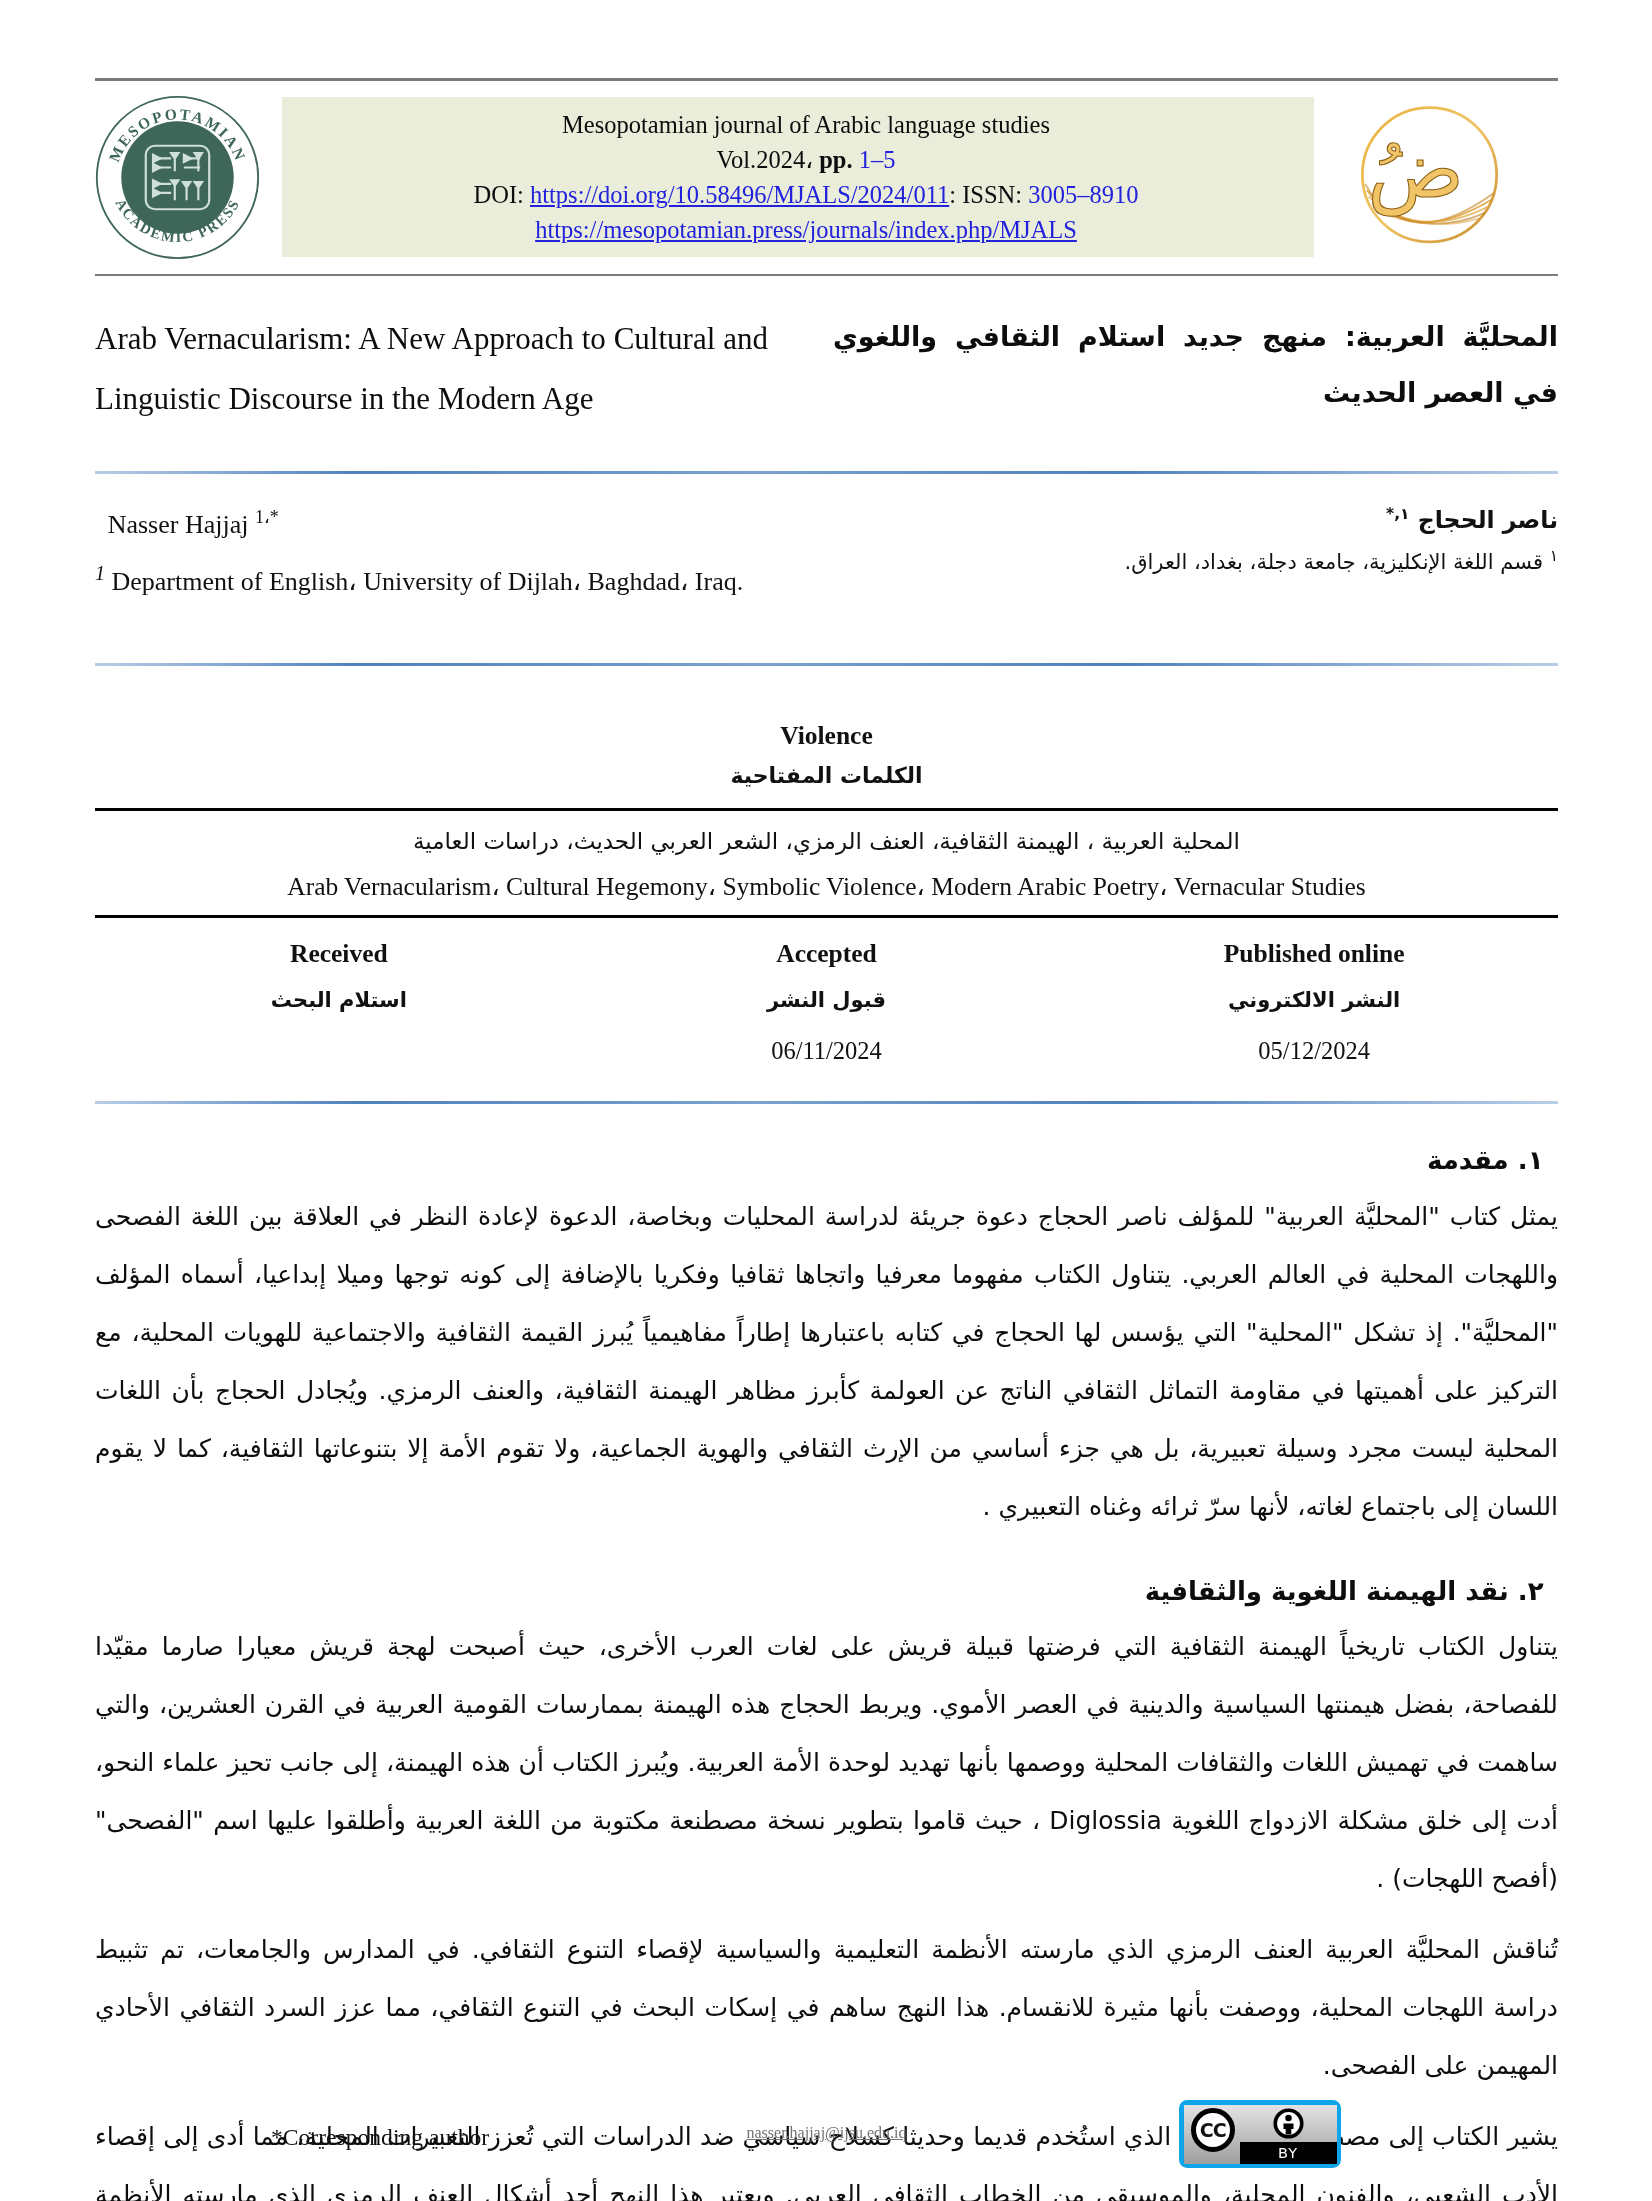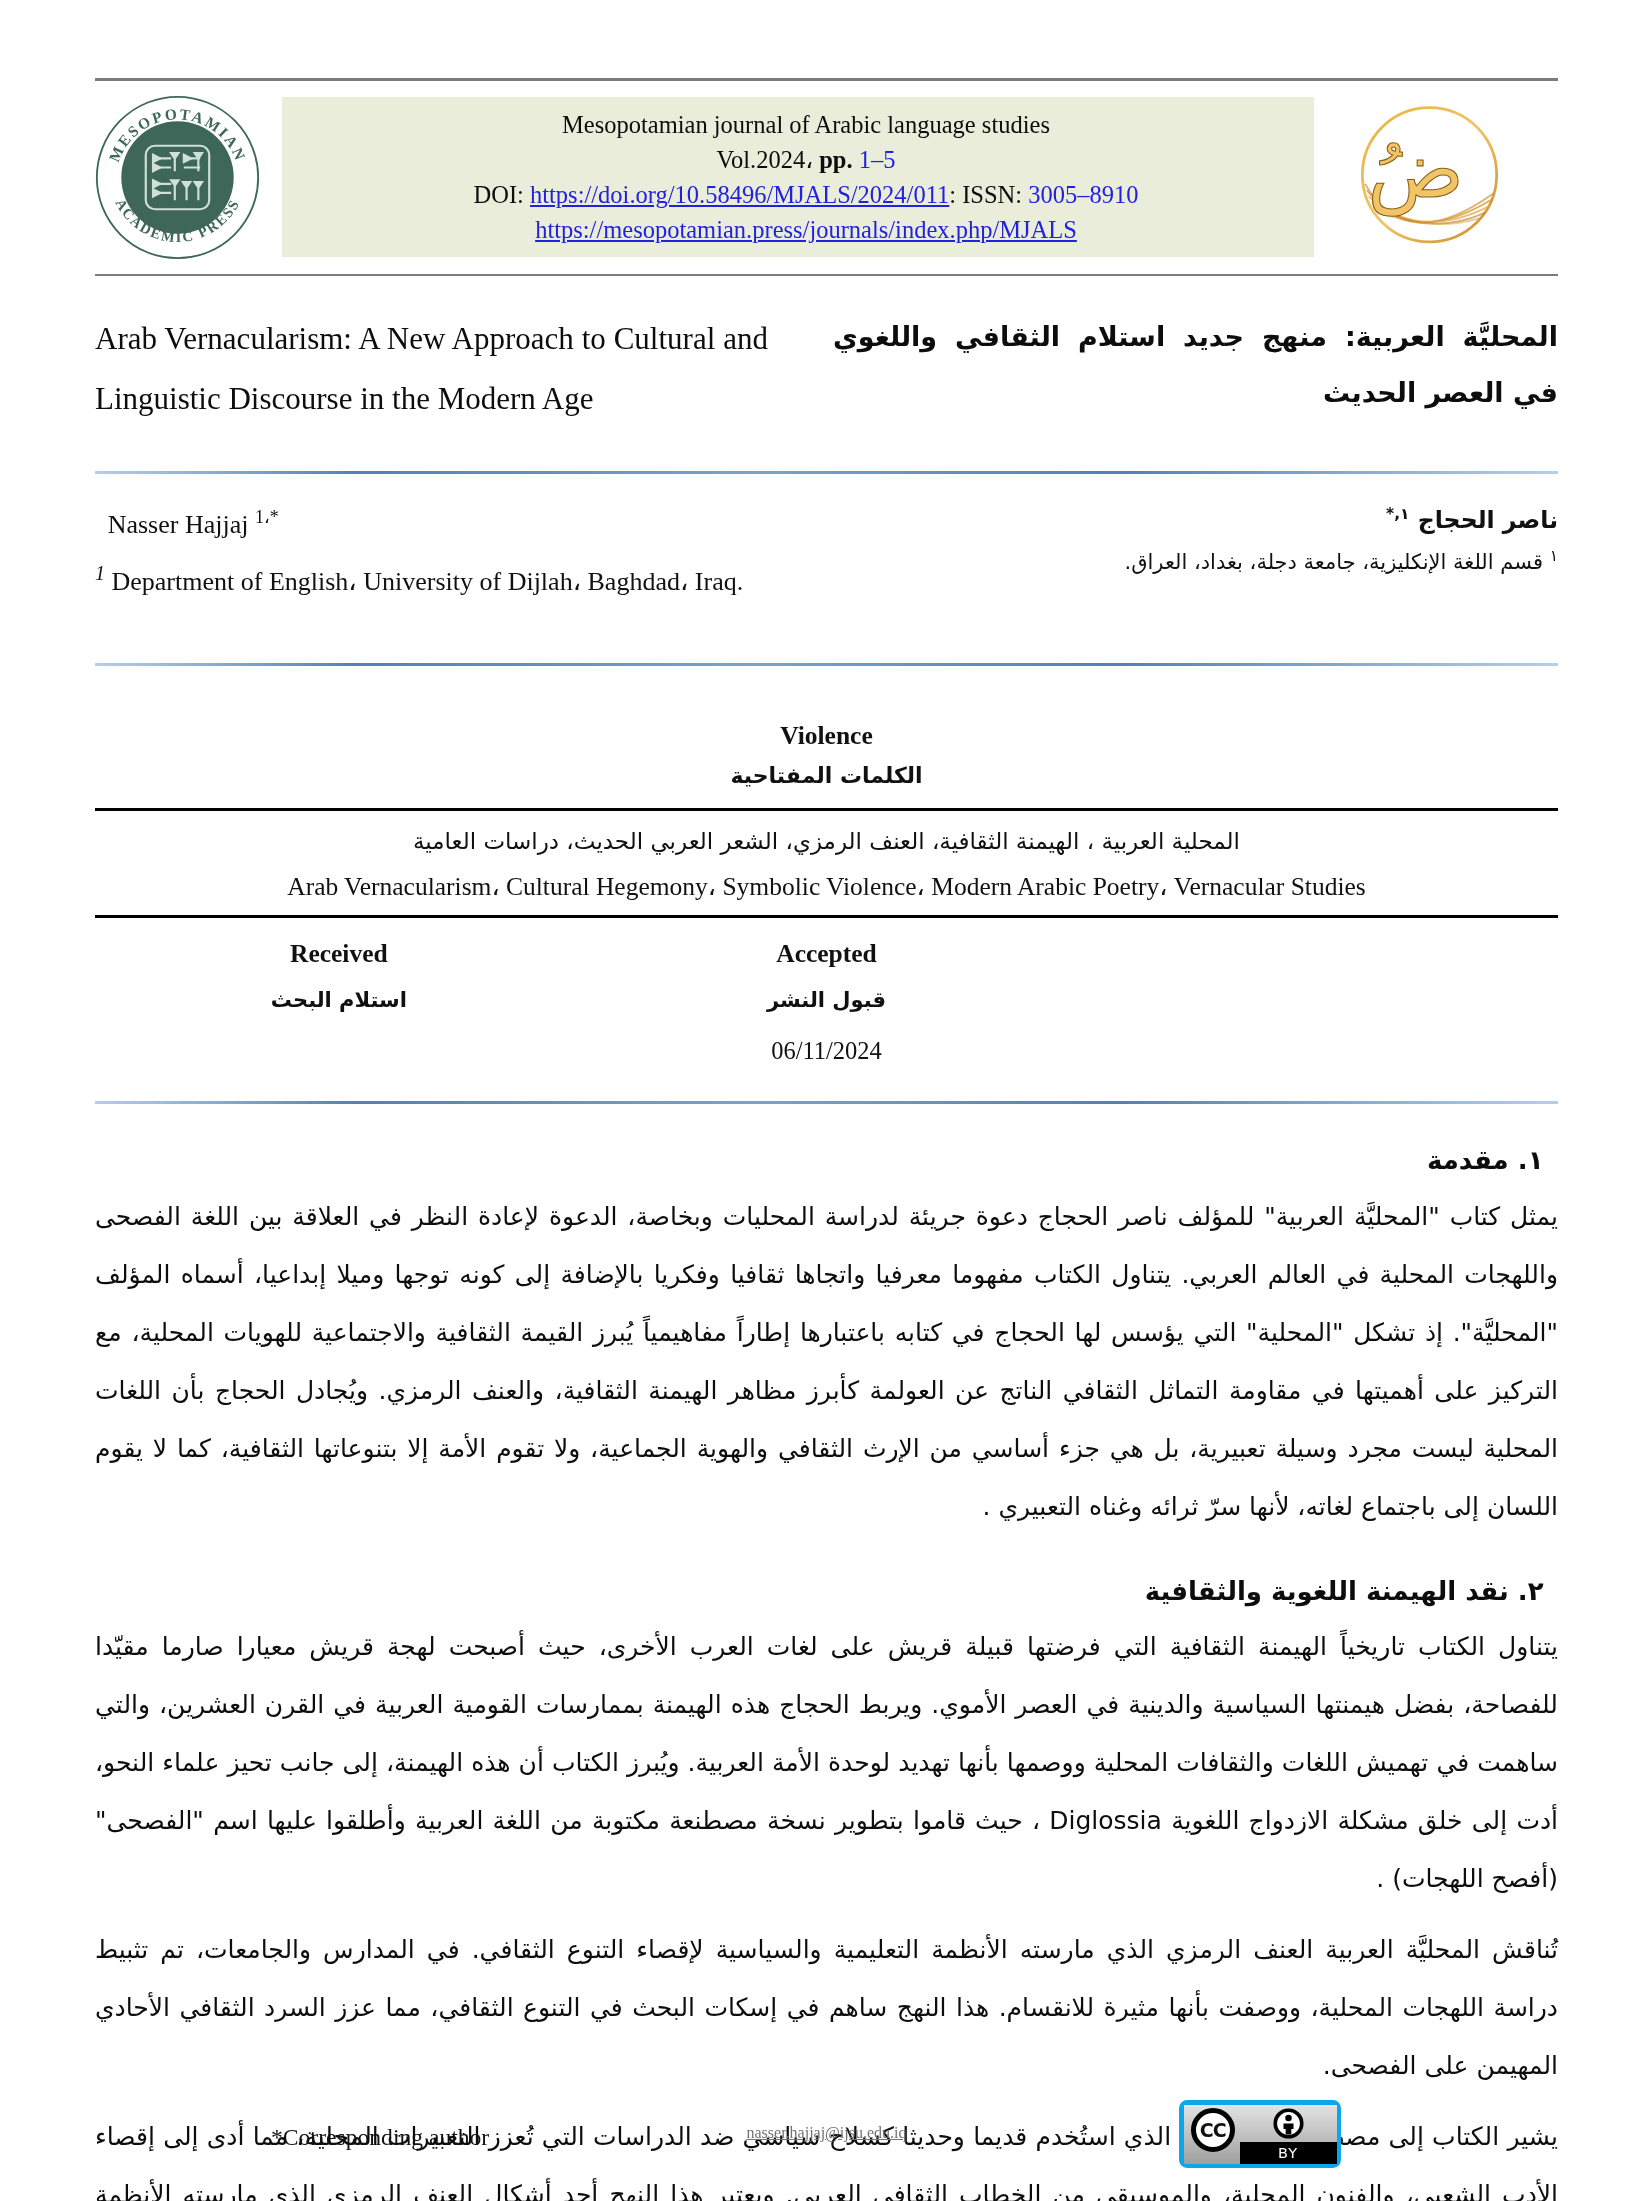--- a/index.html
+++ b/index.html
@@ -231,20 +231,25 @@
     <div class="dates-table">
       <div>
         <div class="en">Received</div>
         <div class="ar">استلام البحث</div>
       </div>
       <div>
         <div class="en">Accepted</div>
         <div class="ar">قبول النشر</div>
         <div class="dt">06/11/2024</div>
       </div>
+      <div>
+        <div class="en">Published online</div>
+        <div class="ar">النشر الالكتروني</div>
+        <div class="dt">05/12/2024</div>
+      </div>
     </div>
 
     <div class="rule-blue"></div>
 
     <div class="section-heading sec1">١.  مقدمة</div>
     <p class="para">يمثل كتاب "المحليَّة العربية" للمؤلف ناصر الحجاج دعوة جريئة لدراسة المحليات وبخاصة، الدعوة لإعادة النظر في العلاقة بين اللغة الفصحى واللهجات المحلية في العالم العربي. يتناول الكتاب مفهوما معرفيا واتجاها ثقافيا وفكريا بالإضافة إلى كونه توجها وميلا إبداعيا، أسماه المؤلف "المحليَّة". إذ تشكل "المحلية" التي يؤسس لها الحجاج في كتابه باعتبارها إطاراً مفاهيمياً يُبرز القيمة الثقافية والاجتماعية للهويات المحلية، مع التركيز على أهميتها في مقاومة التماثل الثقافي الناتج عن العولمة كأبرز مظاهر الهيمنة الثقافية، والعنف الرمزي. ويُجادل الحجاج بأن اللغات المحلية ليست مجرد وسيلة تعبيرية، بل هي جزء أساسي من الإرث الثقافي والهوية الجماعية، ولا تقوم الأمة إلا بتنوعاتها الثقافية، كما لا يقوم اللسان إلى باجتماع لغاته، لأنها سرّ ثرائه وغناه التعبيري .</p>
 
     <div class="section-heading sec2">٢.  نقد الهيمنة اللغوية والثقافية</div>
     <p class="para">يتناول الكتاب تاريخياً الهيمنة الثقافية التي فرضتها قبيلة قريش على لغات العرب الأخرى، حيث أصبحت لهجة قريش معيارا صارما مقيّدا للفصاحة، بفضل هيمنتها السياسية والدينية في العصر الأموي. ويربط الحجاج هذه الهيمنة بممارسات القومية العربية في القرن العشرين، والتي ساهمت في تهميش اللغات والثقافات المحلية ووصمها بأنها تهديد لوحدة الأمة العربية. ويُبرز الكتاب أن هذه الهيمنة، إلى جانب تحيز علماء النحو، أدت إلى خلق مشكلة الازدواج اللغوية Diglossia ، حيث قاموا بتطوير نسخة مصطنعة مكتوبة من اللغة العربية وأطلقوا عليها اسم "الفصحى" (أفصح اللهجات) .</p>
     <p class="para">تُناقش المحليَّة العربية العنف الرمزي الذي مارسته الأنظمة التعليمية والسياسية لإقصاء التنوع الثقافي. في المدارس والجامعات، تم تثبيط دراسة اللهجات المحلية، ووصفت بأنها مثيرة للانقسام. هذا النهج ساهم في إسكات البحث في التنوع الثقافي، مما عزز السرد الثقافي الأحادي المهيمن على الفصحى.</p>

